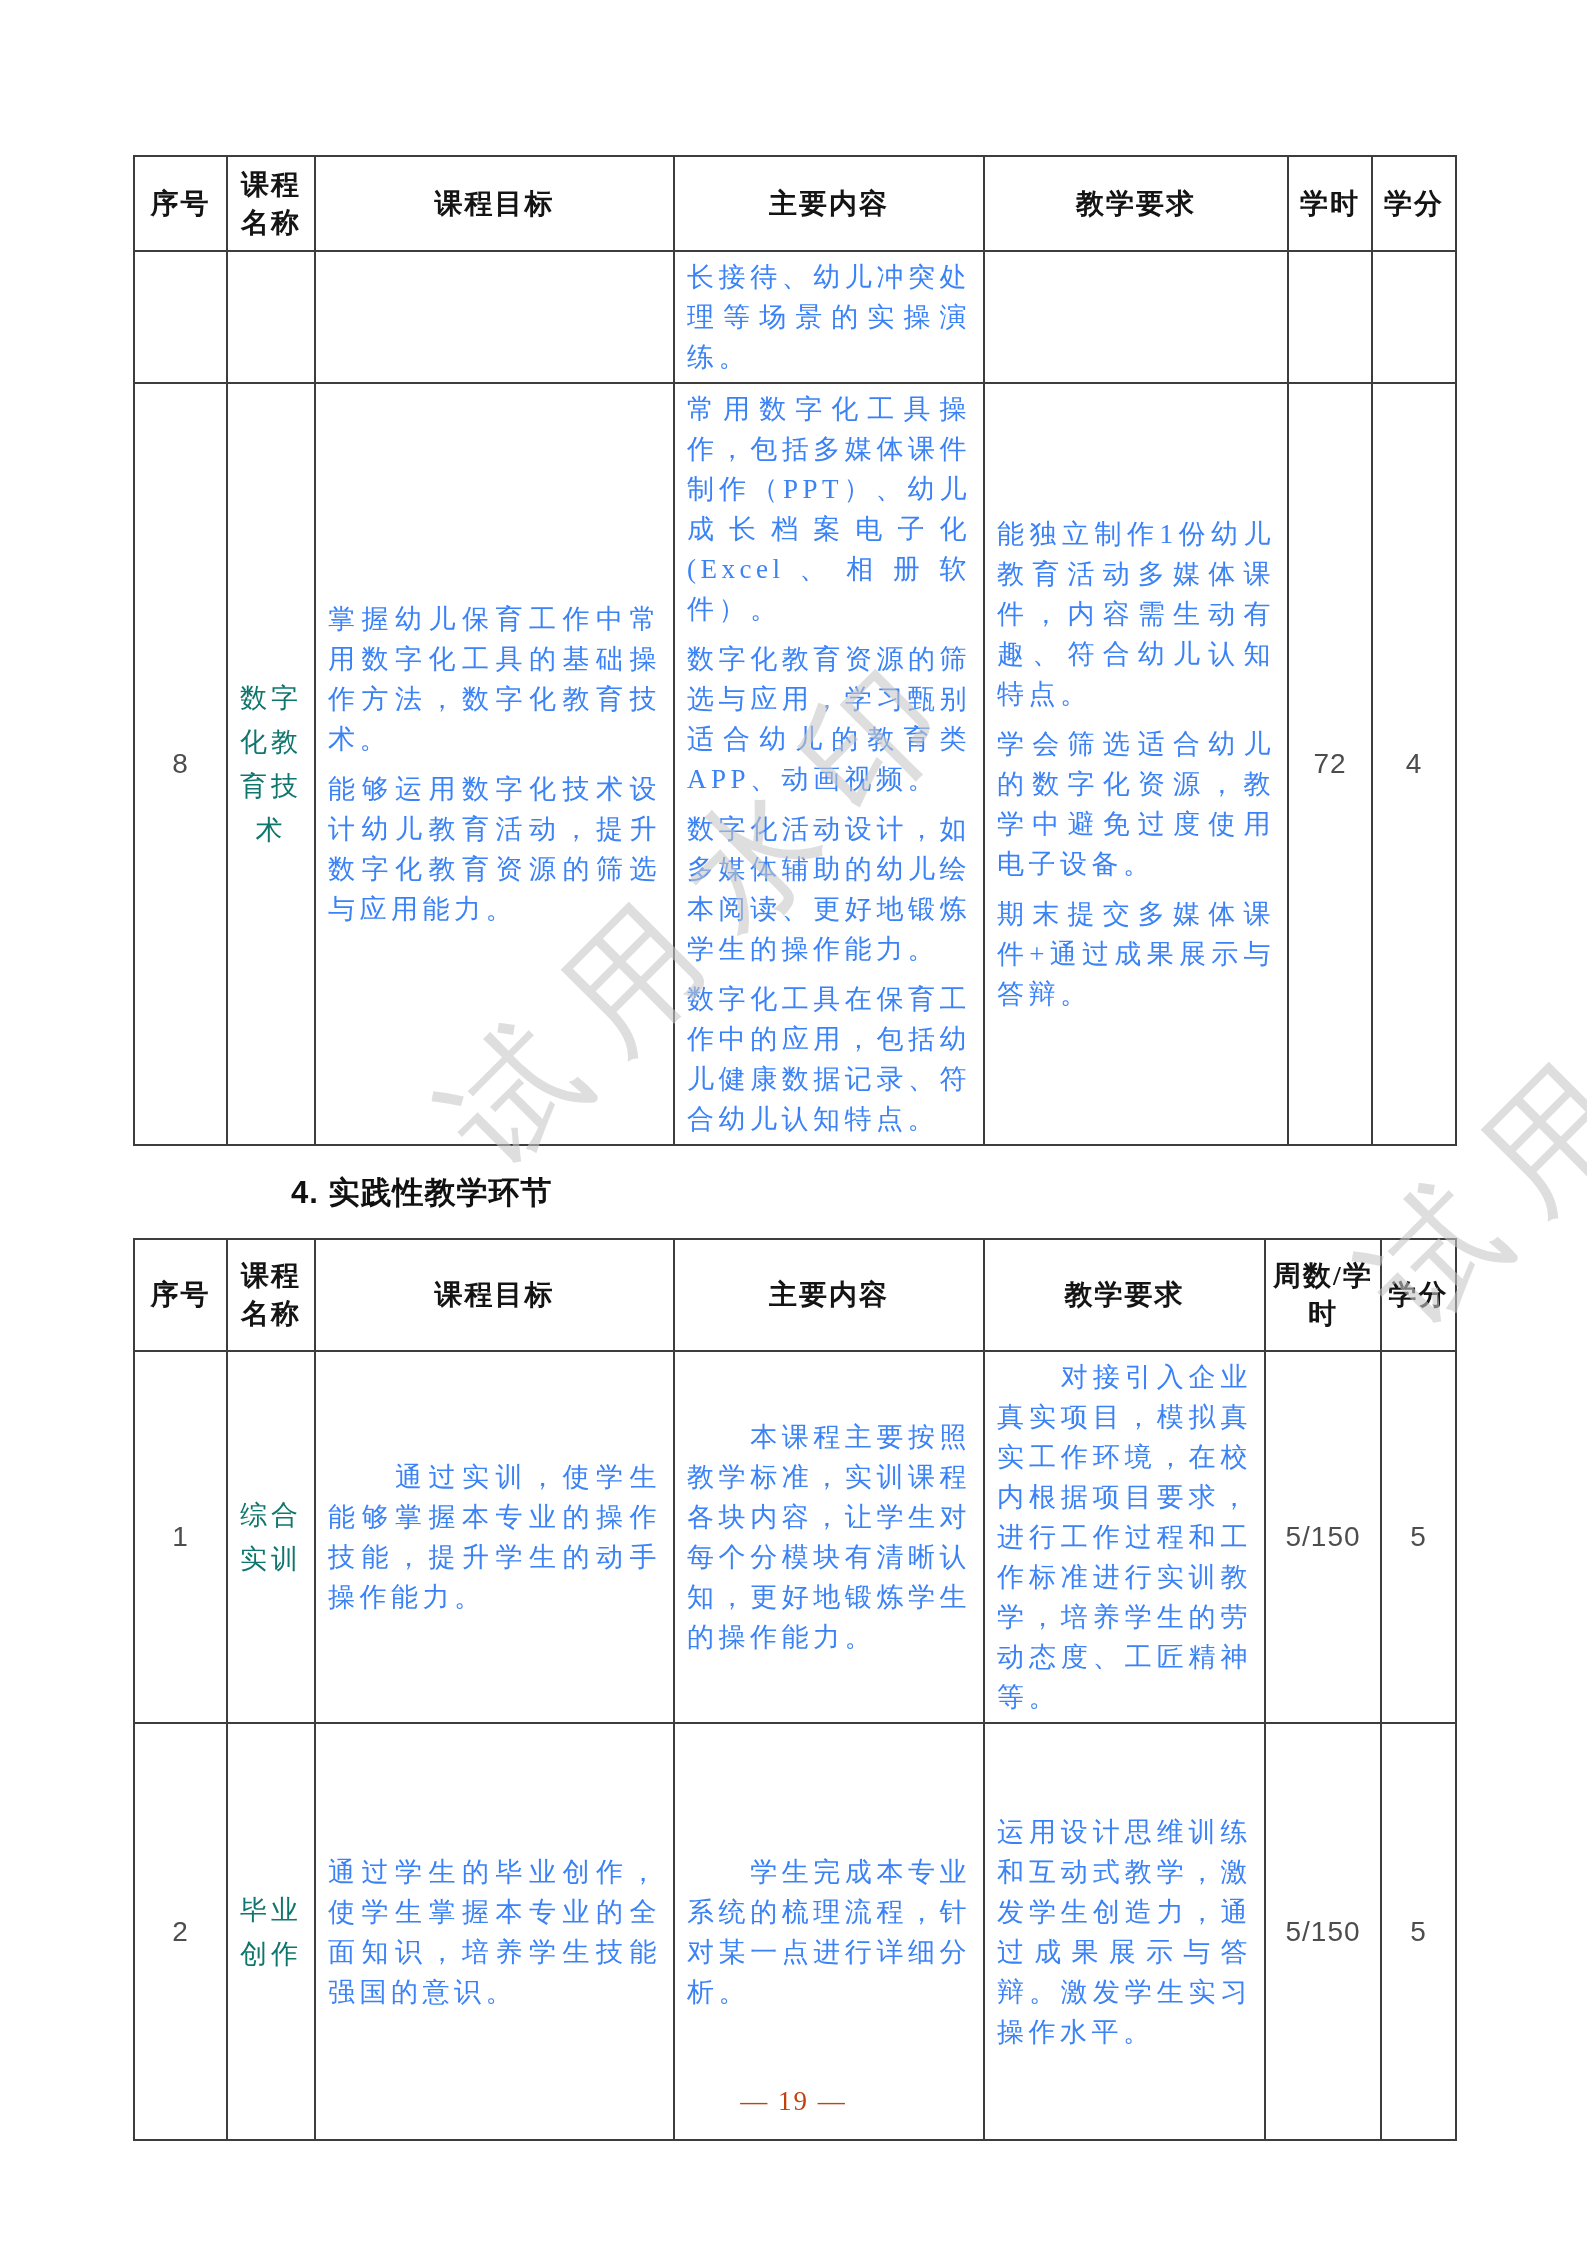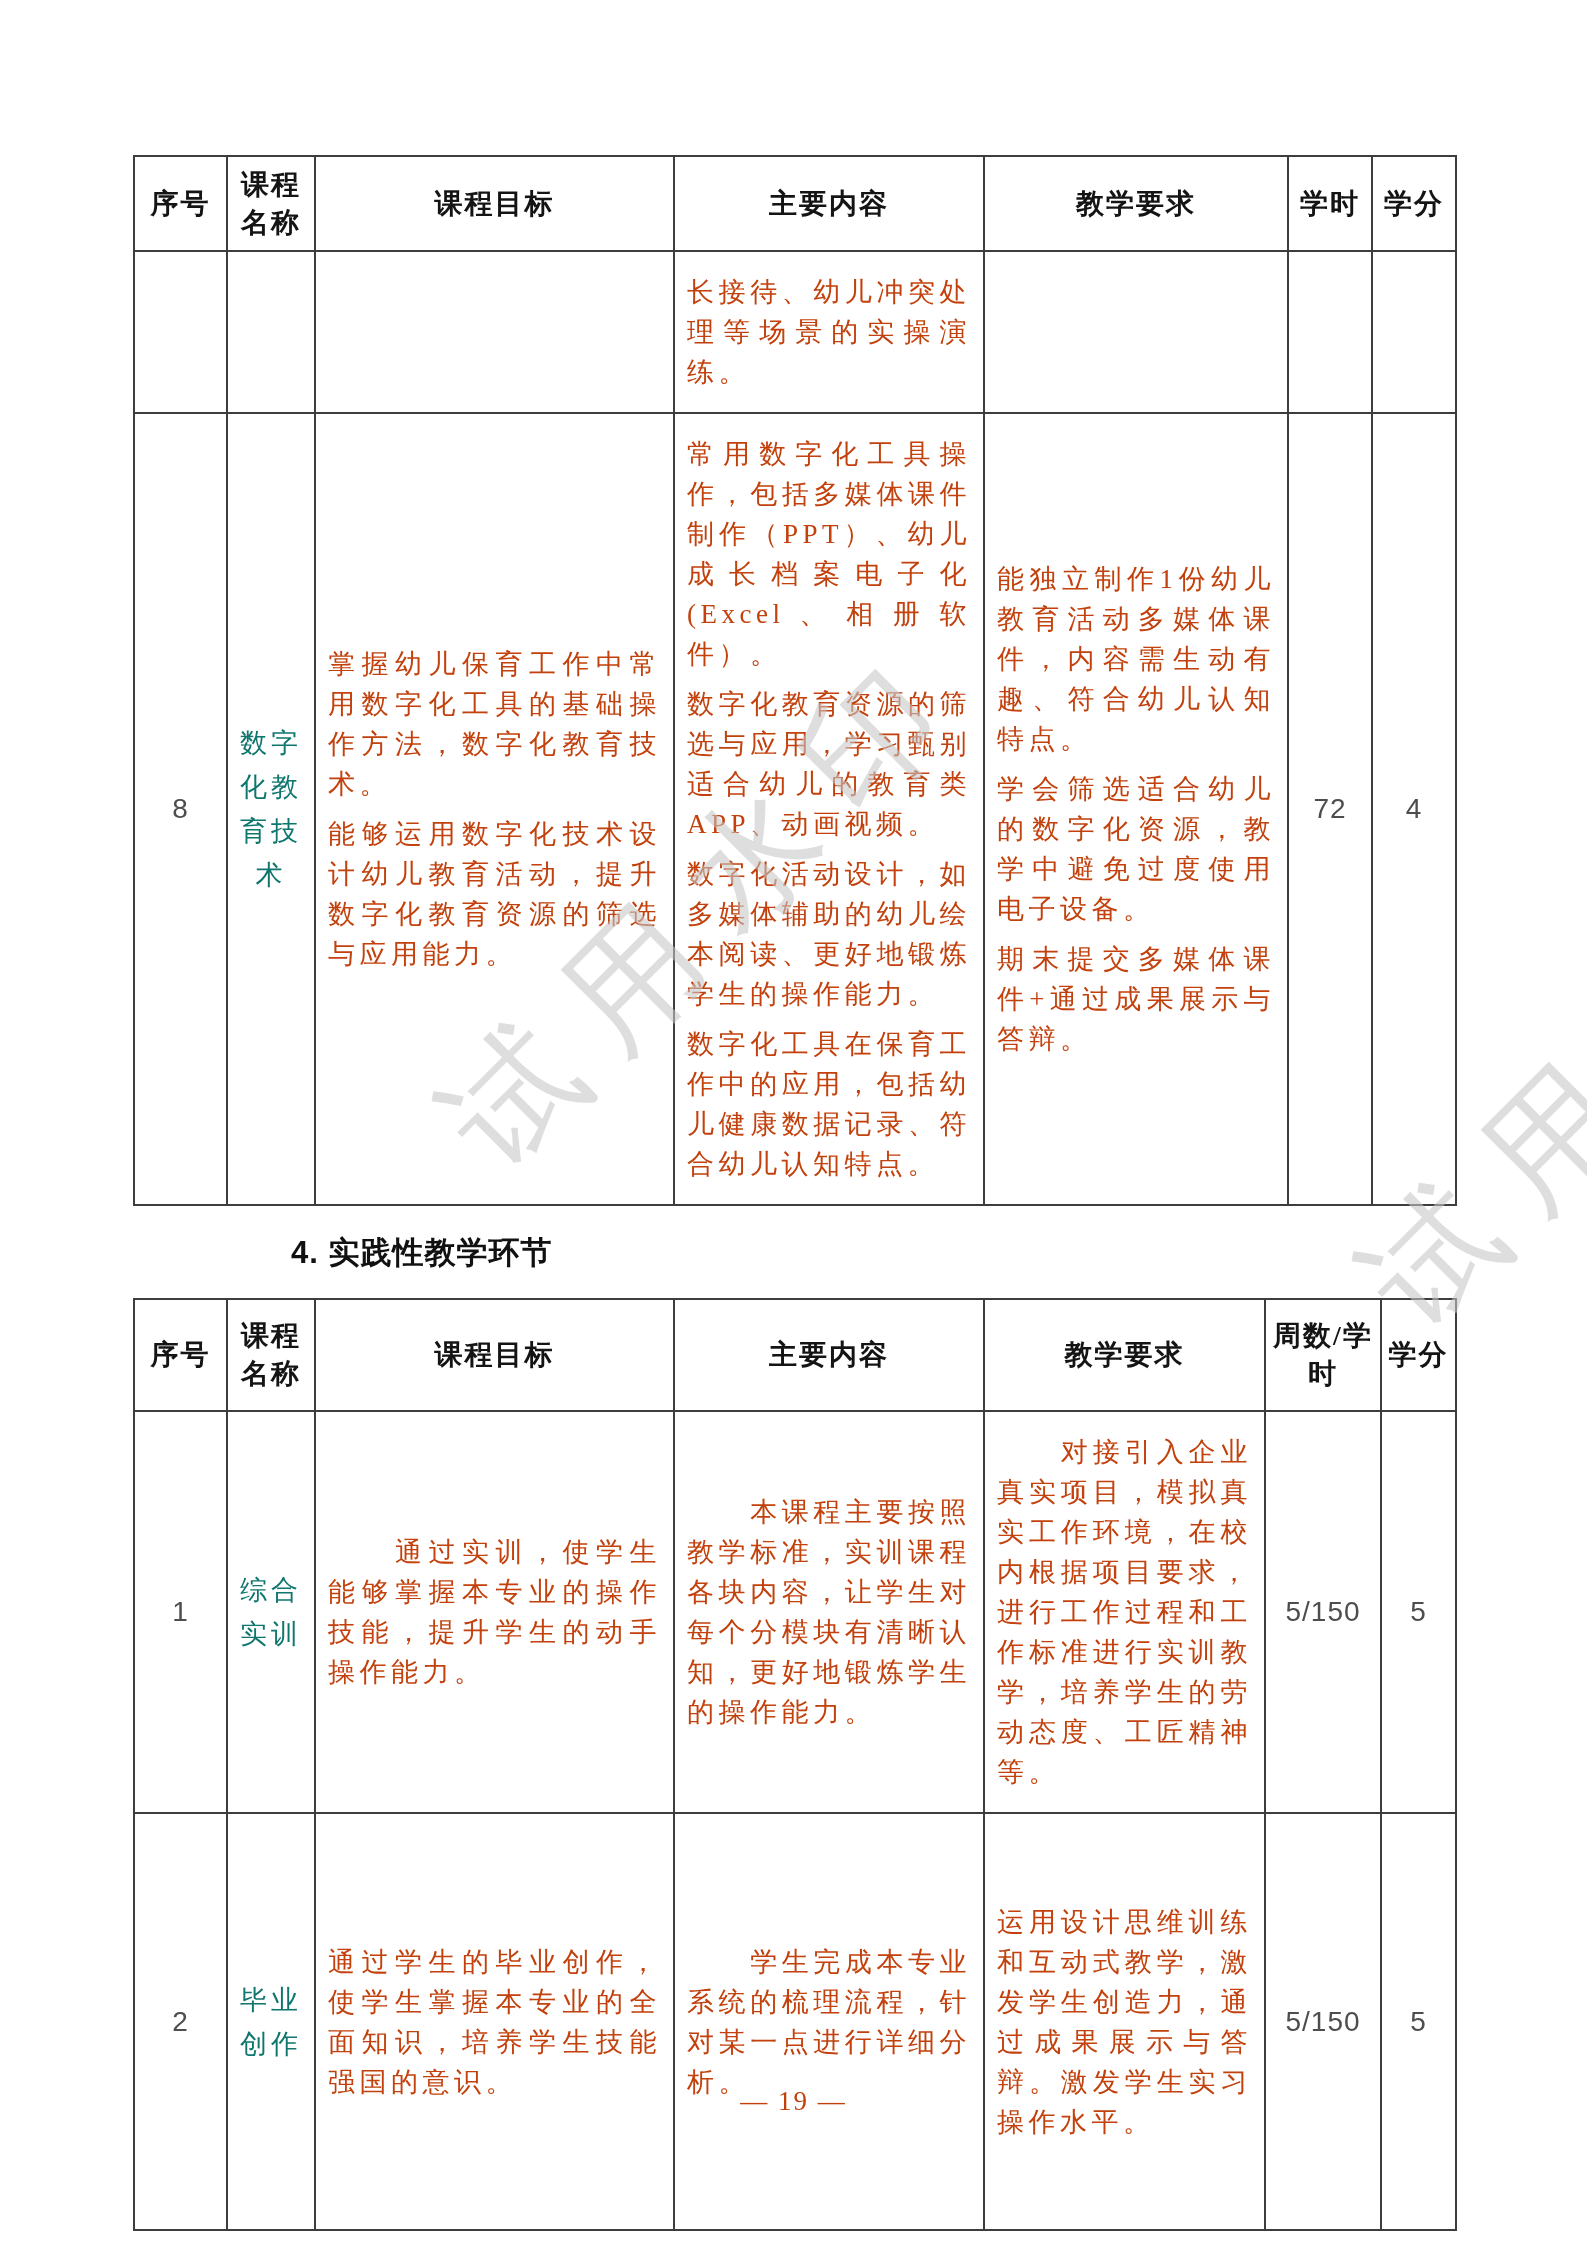--- a/index.html
+++ b/index.html
@@ -12,21 +12,21 @@
   .content { position:absolute; left:133px; top:155px; width:1284px; }
 
   table { border-collapse:collapse; table-layout:fixed; width:1322px; background:transparent; }
   td,th { border:2px solid #3d3d3d; vertical-align:middle; overflow:hidden; }
   th {
     font-size:28px; font-weight:bold; text-align:center;
     line-height:1.35; padding:4px 2px; letter-spacing:2px; color:#141414;
   }
   .txt {
     font-size:27px; line-height:40px; letter-spacing:4.5px;
-    text-align:justify; padding:20px 12px; color:#c2410c;margin-left:12px;
+    text-align:justify; padding:5px 12px; color:#3b82f6;margin-left:12px;
   }
   .txt .para + .para { margin-top:10px; }
   .cname {
     font-size:27px; line-height:44px; letter-spacing:4px;
     text-align:center; padding:0 12px; color:#0f766e;
   }
   .num {
     font-family:"Liberation Sans","DejaVu Sans",sans-serif;
     font-size:28px; color:#4d4d4d; text-align:center; letter-spacing:1px;
   }

